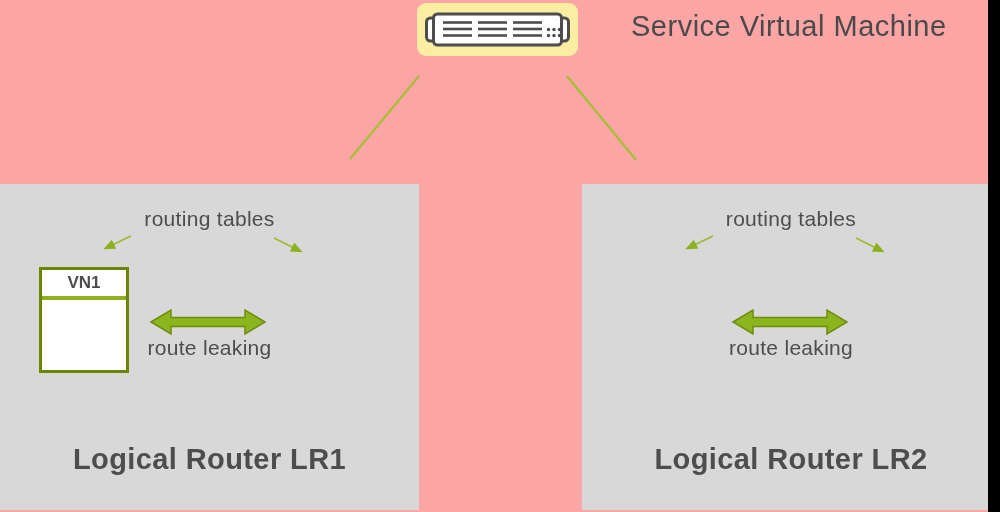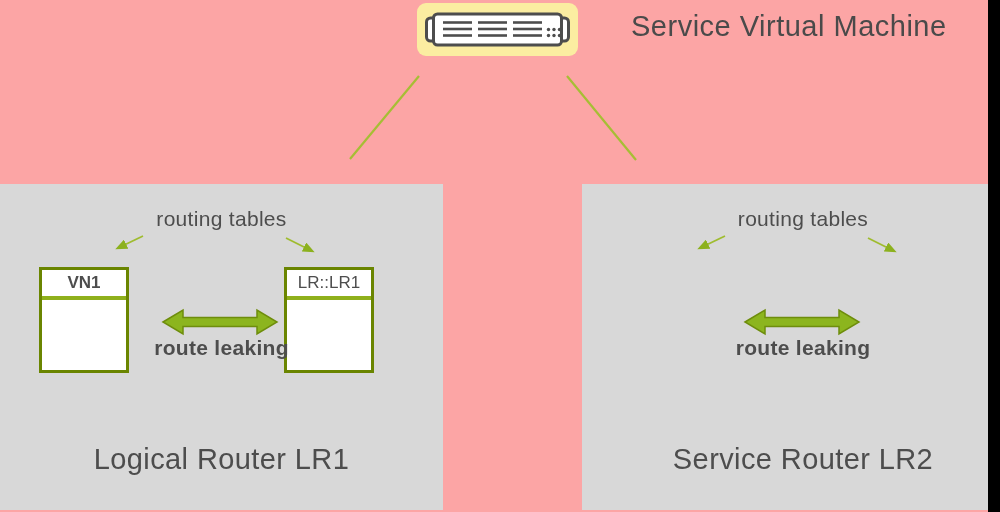--- a/index.html
+++ b/index.html
@@ -14,35 +14,35 @@
     display:flex;align-items:center;justify-content:center;
   }
   .svm-title{
     position:absolute;left:631px;top:11px;
     font-size:29px;line-height:1.1;color:#4a4a4a;letter-spacing:.5px;
     white-space:nowrap;
   }
   
   .connectors{position:absolute;left:0;top:0;width:1000px;height:512px;pointer-events:none;}
   
-  .panel{position:absolute;top:184px;height:326px;background:#d8d8d8;padding-left:24px;}
+  .panel{position:absolute;top:184px;height:326px;background:#d8d8d8;}
   .panel.left{left:0;width:419px;}
   .panel.right{left:582px;width:418px;}
   .panel-overlay{position:absolute;left:0;top:0;width:100%;height:100%;pointer-events:none;}
   .routing-tables-label{
     position:absolute;left:0;right:0;top:23px;text-align:center;
     font-size:21px;color:#4d4d4d;letter-spacing:.3px;
   }
   .route-leaking-label{
     position:absolute;left:0;right:0;top:152px;text-align:center;
-    font-size:21px;color:#4d4d4d;letter-spacing:.3px;font-weight:bold;
+    font-size:21px;color:#4d4d4d;letter-spacing:.3px;
   }
   .router-title{
     position:absolute;left:0;right:0;top:259px;text-align:center;
-    font-size:29px;color:#4d4d4d;letter-spacing:.4px;
+    font-size:29px;color:#4d4d4d;letter-spacing:.4px;font-weight:bold;
   }
   .tbl{
     position:absolute;top:83px;width:90px;height:106px;box-sizing:border-box;
     background:#fff;border:3px solid #6a8500;
   }
   .tbl.pos-a{left:39px;font-weight:bold;}
   .tbl.pos-b{left:284px;}
   .tbl-header{
     height:26px;display:flex;align-items:center;justify-content:center;
     font-size:17px;color:#4d4d4d;border-bottom:4px solid #8fb01c;
@@ -94,36 +94,33 @@
         </marker>
       </defs>
       <line x1="131" y1="52" x2="106" y2="64" stroke="#9fbc2f" stroke-width="1.8" marker-end="url(#ah0)"></line>
       <line x1="274" y1="54" x2="300" y2="67" stroke="#9fbc2f" stroke-width="1.8" marker-end="url(#ah0)"></line>
       <polygon points="151,138 171,126 171,133.5 245,133.5 245,126 265,138 245,150 245,142.5 171,142.5 171,150" fill="#8cb51e" stroke="#6e8d0c" stroke-width="1.5"></polygon>
     </svg>
     <div class="routing-tables-label">routing tables</div>
     <div class="tbl pos-a">
       <div class="tbl-header">VN1</div>
     </div>
-    <div class="tbl pos-b">
-      <div class="tbl-header">LR::LR1</div>
-    </div>
     <div class="route-leaking-label">route leaking</div>
     <div class="router-title">Logical Router LR1</div>
   </div>
 
   <div class="panel right">
     <svg class="panel-overlay" viewBox="0 0 418 326">
       <defs>
         <marker id="ah1" markerWidth="12" markerHeight="10" refX="9" refY="5" orient="auto" markerUnits="userSpaceOnUse">
           <path d="M0,0 L12,5 L0,10 Z" fill="#8cb11e"></path>
         </marker>
       </defs>
       <line x1="131" y1="52" x2="106" y2="64" stroke="#9fbc2f" stroke-width="1.8" marker-end="url(#ah1)"></line>
       <line x1="274" y1="54" x2="300" y2="67" stroke="#9fbc2f" stroke-width="1.8" marker-end="url(#ah1)"></line>
       <polygon points="151,138 171,126 171,133.5 245,133.5 245,126 265,138 245,150 245,142.5 171,142.5 171,150" fill="#8cb51e" stroke="#6e8d0c" stroke-width="1.5"></polygon>
     </svg>
     <div class="routing-tables-label">routing tables</div>
     <div class="route-leaking-label">route leaking</div>
-    <div class="router-title">Service Router LR2</div>
+    <div class="router-title">Logical Router LR2</div>
   </div>
 
 </div>
 
 </body></html>

